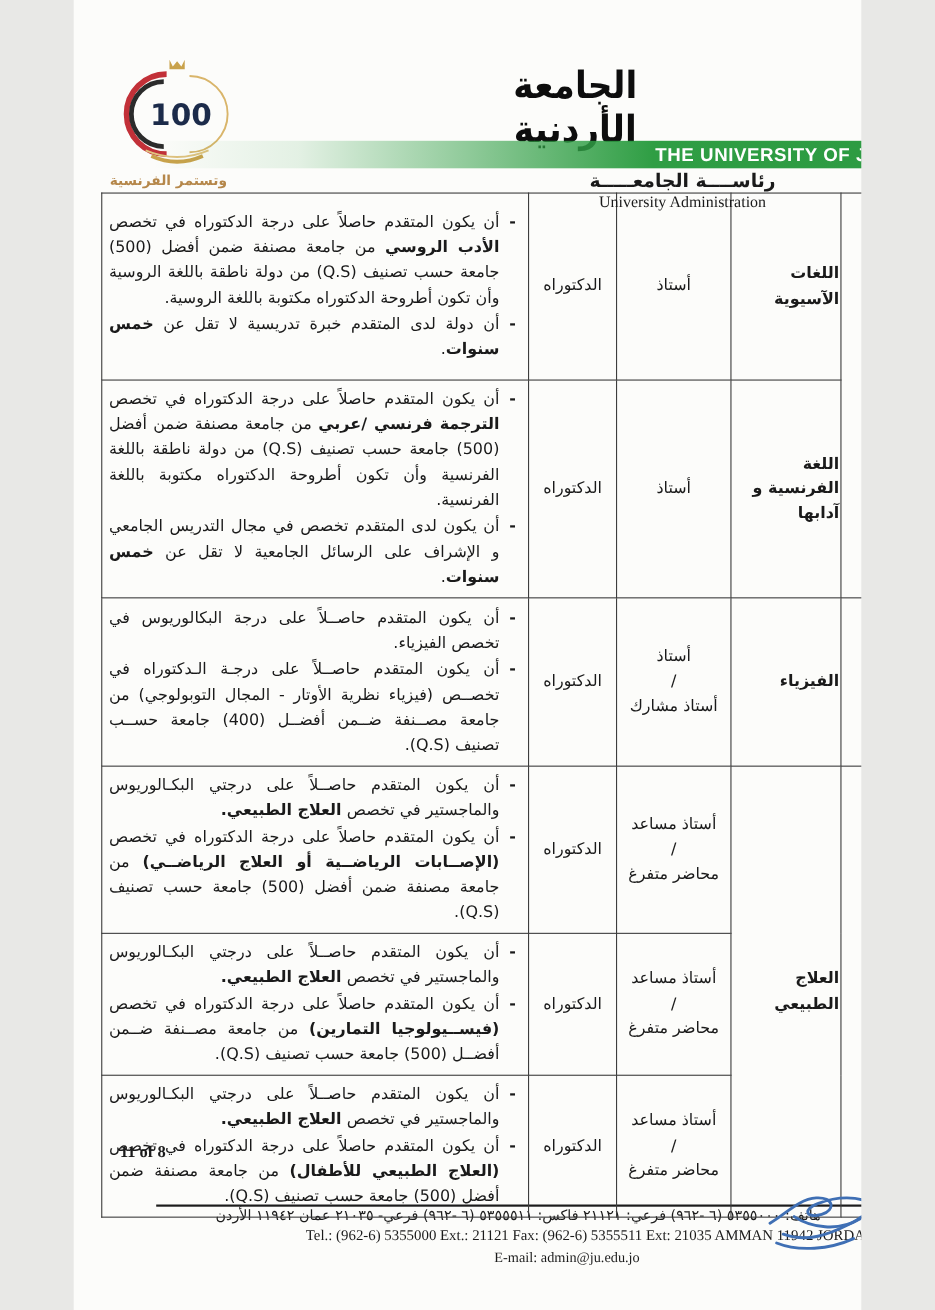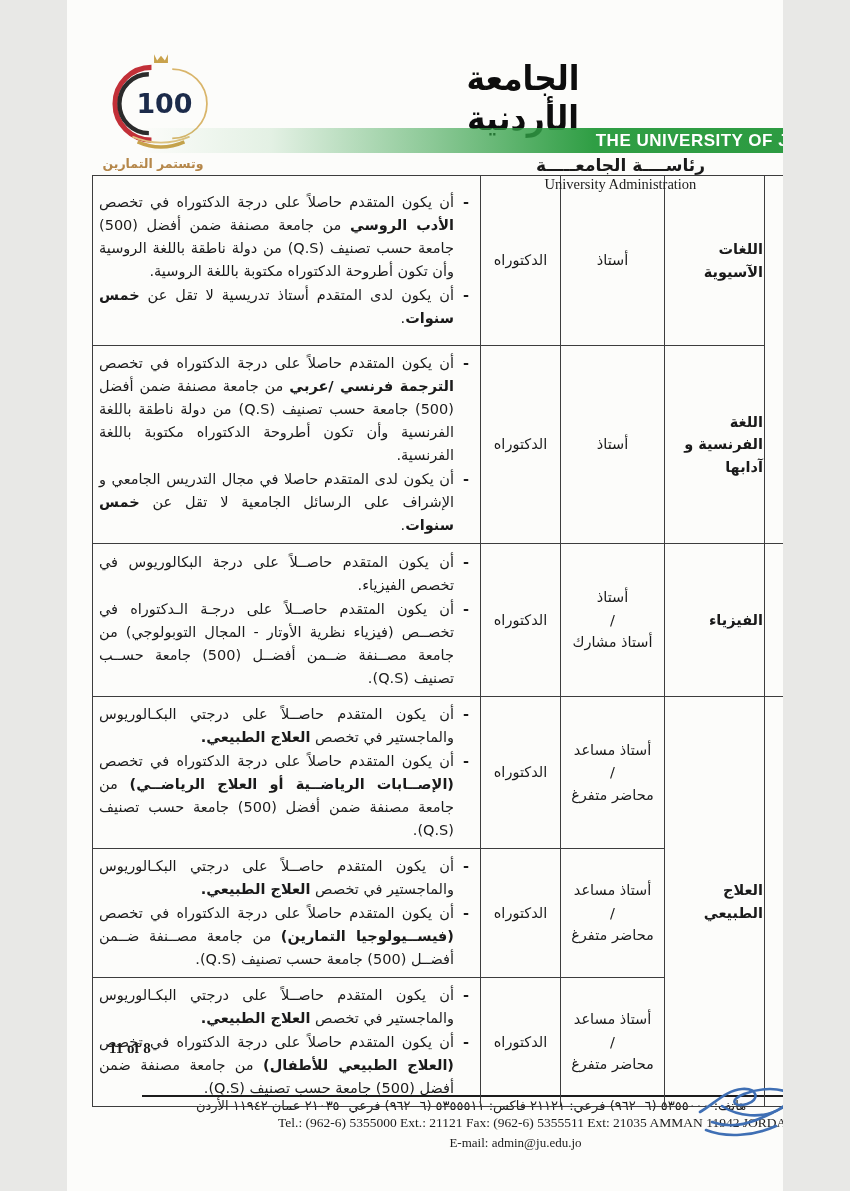--- a/index.html
+++ b/index.html
@@ -80,21 +80,21 @@
 
   <svg class="centennial" viewBox="0 0 110 120">
     <path d="M47 5 L50.5 12 L55 6.5 L59.5 12 L63 5 L63 15 H47 Z" fill="#c9a24b"></path>
     <path d="M44 20 A40 40 0 0 0 44 104" fill="none" stroke="#c23038" stroke-width="6"></path>
     <path d="M41 28 A31 31 0 0 0 41 96" fill="none" stroke="#2b2b2b" stroke-width="5"></path>
     <path d="M68 22 A40 40 0 0 1 68 102" fill="none" stroke="#d9b56a" stroke-width="2"></path>
     <text x="59" y="73" text-anchor="middle" font-size="31" font-weight="bold" fill="#1c2b4a" font-family="DejaVu Sans, sans-serif">100</text>
     <path d="M28 106 Q55 118 82 106" fill="none" stroke="#c9a24b" stroke-width="4"></path>
     <path d="M22 100 Q55 114 88 100" fill="none" stroke="#e0c27f" stroke-width="2"></path>
   </svg>
-  <div class="centennial-tagline">وتستمر التمارين</div>
+  <div class="centennial-tagline">وتستمر الفرنسية</div>
 
   <div class="calligraphy">الجامعة الأردنية</div>
 
   <svg class="crest" viewBox="0 0 64 100">
     <path d="M32 2 L62 12 V44 C62 72 50 88 32 98 C14 88 2 72 2 44 V12 Z" fill="#2e9340" stroke="#17642a" stroke-width="1.5"></path>
     <path d="M32 6 L58 14.5 V44 C58 69 48 84 32 93 C16 84 6 69 6 44 V14.5 Z" fill="none" stroke="#ffffff" stroke-width="1.8"></path>
     <rect x="30" y="11" width="4" height="6" fill="#c0392b"></rect>
     <path d="M32 15.5 C38 17.5 40 23 40 29 H24 C24 23 26 17.5 32 15.5 Z" fill="#c0392b"></path>
     <rect x="8" y="31" width="48" height="9" fill="#c0392b"></rect>
     <rect x="10.5" y="33.5" width="43" height="4" fill="none" stroke="#ffffff" stroke-width="0.9" stroke-dasharray="3 2"></rect>
@@ -130,56 +130,56 @@
 الآسيوية</td>
           <td class="rank">أستاذ</td>
           <td class="deg">الدكتوراه</td>
           <td class="reqcell">
             <div class="req">
               <span class="dash">-</span>
               <div class="txt"><span>أن يكون المتقدم حاصلاً على درجة الدكتوراه في تخصص </span><b>الأدب الروسي</b><span> من جامعة مصنفة ضمن أفضل (500) جامعة حسب تصنيف (Q.S) من دولة ناطقة باللغة الروسية وأن تكون أطروحة الدكتوراه مكتوبة باللغة الروسية.</span></div>
             </div>
             <div class="req">
               <span class="dash">-</span>
-              <div class="txt"><span>أن يكون لدى المتقدم أستاذ تدريسية لا تقل عن </span><b>خمس سنوات</b><span>.</span></div>
+              <div class="txt"><span>أن دولة لدى المتقدم خبرة تدريسية لا تقل عن </span><b>خمس سنوات</b><span>.</span></div>
             </div>
           </td>
         </tr>
         <tr style="height: 192px;">
           <td class="spec">اللغة
 الفرنسية و
 آدابها</td>
           <td class="rank">أستاذ</td>
           <td class="deg">الدكتوراه</td>
           <td class="reqcell">
             <div class="req">
               <span class="dash">-</span>
               <div class="txt"><span>أن يكون المتقدم حاصلاً على درجة الدكتوراه في تخصص </span><b>الترجمة فرنسي /عربي</b><span> من جامعة مصنفة ضمن أفضل (500) جامعة حسب تصنيف (Q.S) من دولة ناطقة باللغة الفرنسية وأن تكون أطروحة الدكتوراه مكتوبة باللغة الفرنسية.</span></div>
             </div>
             <div class="req">
               <span class="dash">-</span>
-              <div class="txt"><span>أن يكون لدى المتقدم حاصلا في مجال التدريس الجامعي و الإشراف على الرسائل الجامعية لا تقل عن </span><b>خمس سنوات</b><span>.</span></div>
+              <div class="txt"><span>أن يكون لدى المتقدم تخصص في مجال التدريس الجامعي و الإشراف على الرسائل الجامعية لا تقل عن </span><b>خمس سنوات</b><span>.</span></div>
             </div>
           </td>
         </tr>
         <tr style="height: 153px;">
           <td class="fac">العلوم</td>
           <td class="spec">الفيزياء</td>
           <td class="rank">أستاذ
 /
 أستاذ مشارك</td>
           <td class="deg">الدكتوراه</td>
           <td class="reqcell">
             <div class="req">
               <span class="dash">-</span>
               <div class="txt"><span>أن يكون المتقدم حاصــلاً على درجة البكالوريوس في تخصص الفيزياء.</span></div>
             </div>
             <div class="req">
               <span class="dash">-</span>
-              <div class="txt"><span>أن يكون المتقدم حاصــلاً على درجـة الـدكتوراه في تخصــص (فيزياء نظرية الأوتار - المجال التوبولوجي) من جامعة مصــنفة ضــمن أفضــل (500) جامعة حســب تصنيف (Q.S).</span></div>
+              <div class="txt"><span>أن يكون المتقدم حاصــلاً على درجـة الـدكتوراه في تخصــص (فيزياء نظرية الأوتار - المجال التوبولوجي) من جامعة مصــنفة ضــمن أفضــل (400) جامعة حســب تصنيف (Q.S).</span></div>
             </div>
           </td>
         </tr>
         <tr style="height: 130px;">
           <td class="fac" rowspan="3">علوم
 التأهيل</td>
           <td class="spec" rowspan="3">العلاج
 الطبيعي</td>
           <td class="rank">أستاذ مساعد
 /

